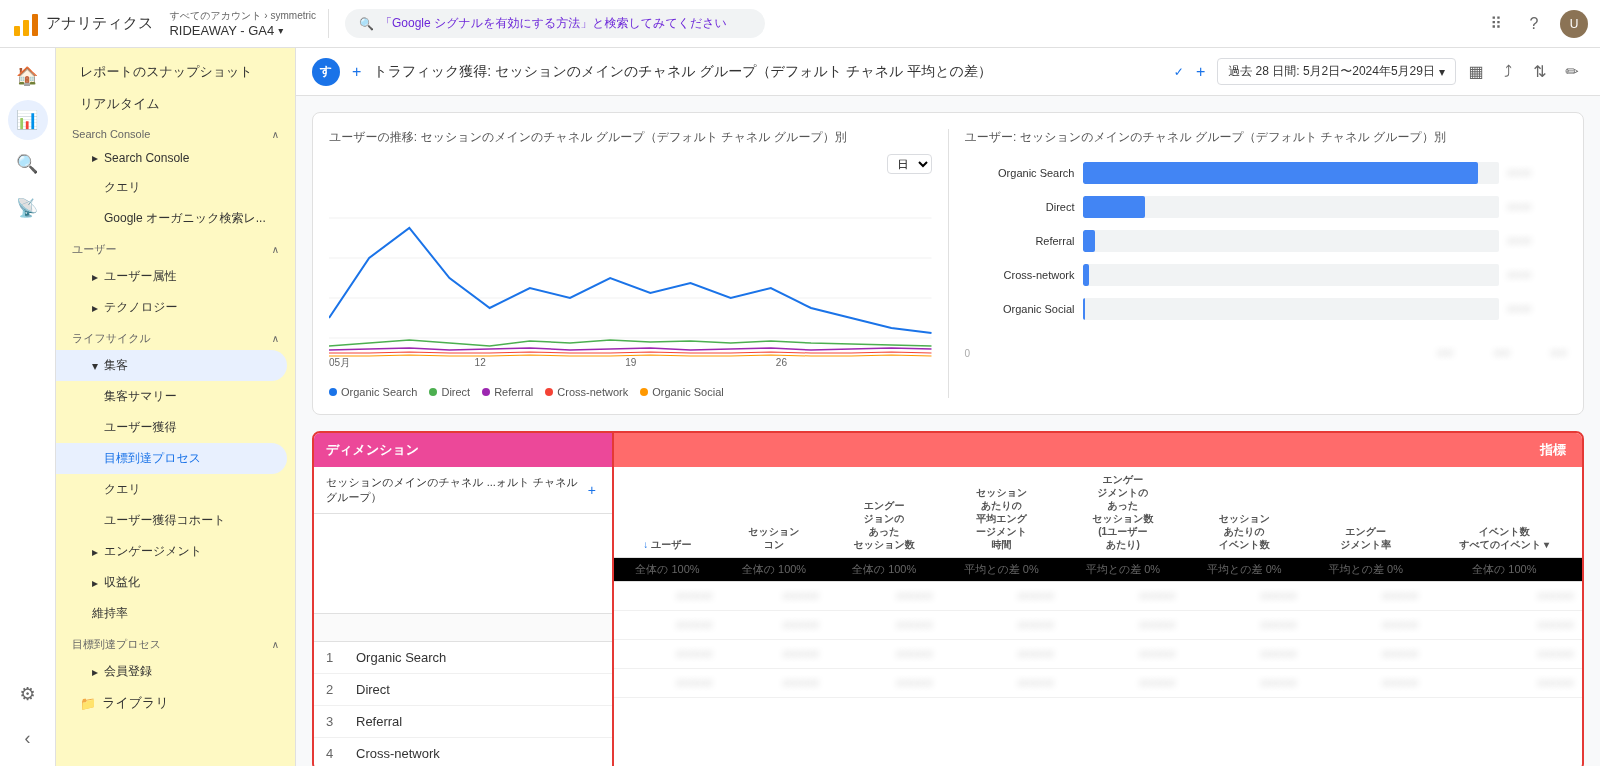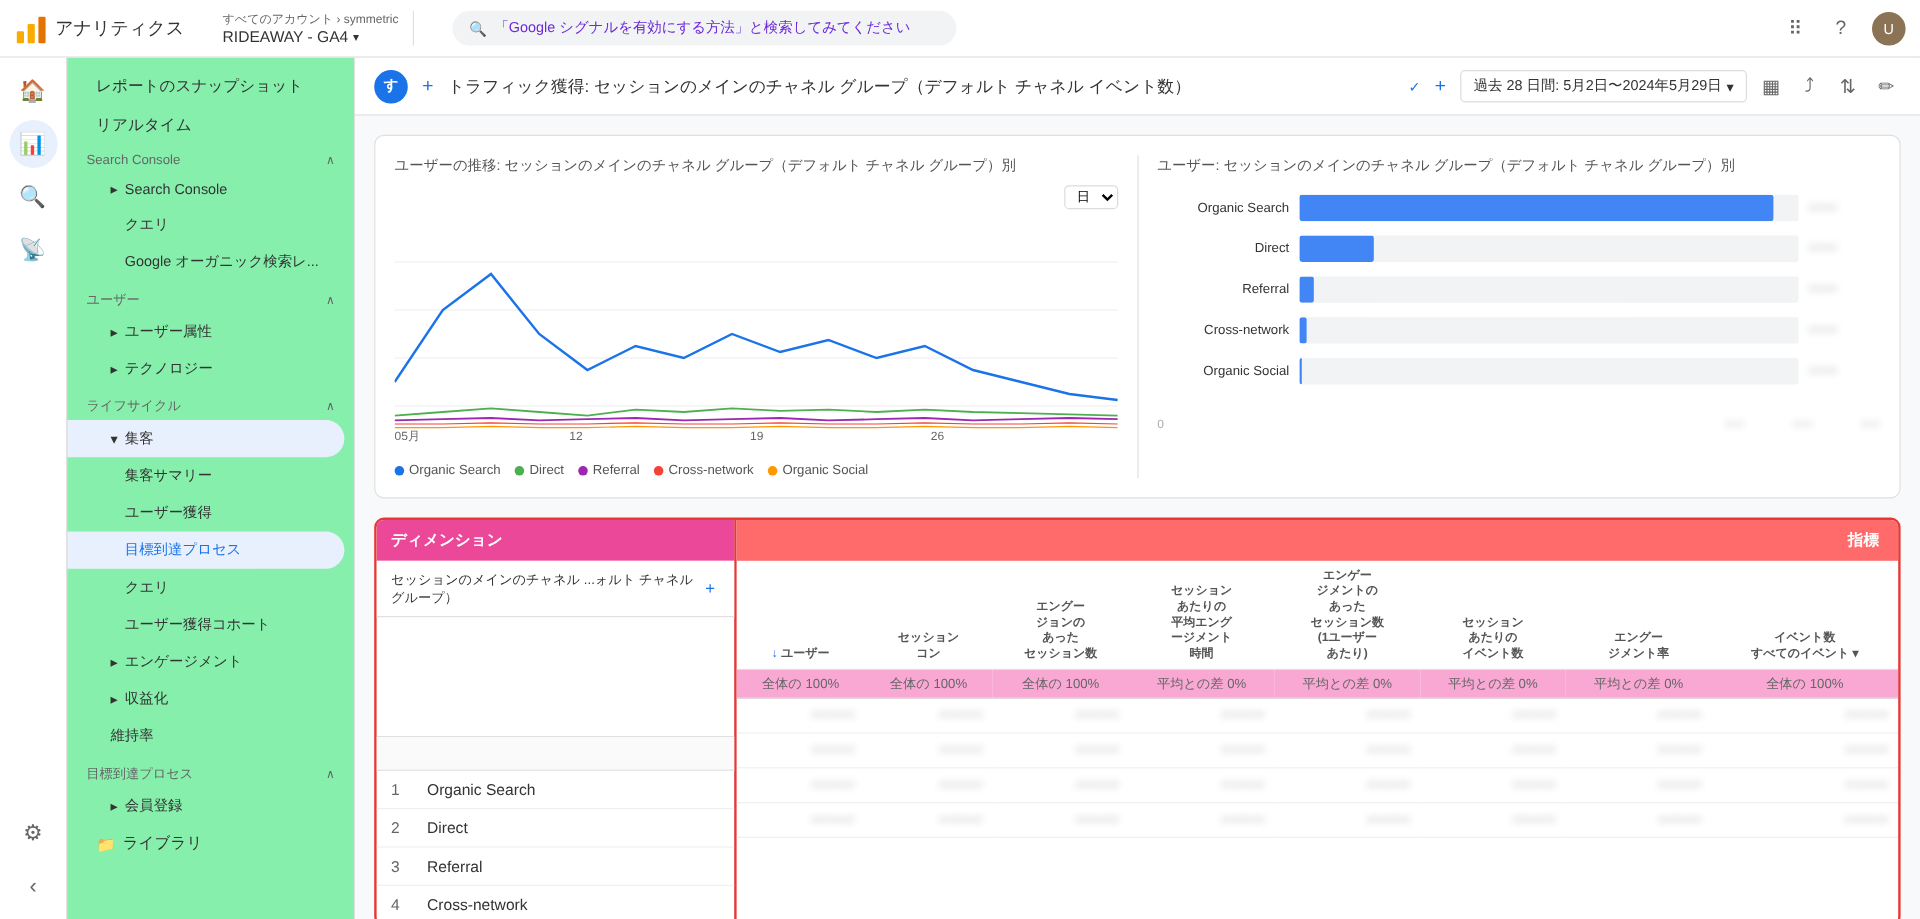--- a/index.html
+++ b/index.html
@@ -1,38 +1,38 @@
 <!DOCTYPE html>
 <html><head>
   <meta charset="utf-8">
   <style>
     * { box-sizing: border-box; margin: 0; padding: 0; }
     body { font-family: 'Segoe UI', Arial, sans-serif; font-size: 12px; background: #f8f9fa; color: #333; display: flex; flex-direction: column; height: 766px; overflow: hidden; }
 
     
-    .topbar { height: 48px; background: #fff; display: flex; align-items: center; padding: 0 12px; border-bottom: 1px solid #e0e0e0; flex-shrink: 0; gap: 24px; }
+    .topbar { height: 48px; background: #fff; display: flex; align-items: center; padding: 0 12px; border-bottom: 1px solid #e0e0e0; flex-shrink: 0; gap: 8px; }
     .logo { display: flex; align-items: center; gap: 6px; font-size: 15px; font-weight: 500; color: #333; margin-right: 8px; }
     .logo-icon { width: 28px; height: 28px; }
     .account-info { font-size: 11px; color: #666; border-right: 1px solid #e0e0e0; padding-right: 12px; margin-right: 8px; }
     .account-info .account-name { font-size: 13px; font-weight: 500; color: #333; display: flex; align-items: center; gap: 4px; }
     .search-bar { flex: 1; max-width: 420px; background: #f1f3f4; border-radius: 20px; padding: 6px 14px; font-size: 12px; color: #666; display: flex; align-items: center; gap: 6px; }
     .topbar-right { margin-left: auto; display: flex; align-items: center; gap: 14px; }
     .topbar-icon { width: 24px; height: 24px; display: flex; align-items: center; justify-content: center; color: #666; font-size: 16px; cursor: pointer; }
     .avatar { width: 28px; height: 28px; border-radius: 50%; background: #8B7355; display: flex; align-items: center; justify-content: center; color: #fff; font-size: 12px; }
 
     
     .main { display: flex; flex: 1; overflow: hidden; }
 
     
     .nav-icons { width: 56px; background: #fff; border-right: 1px solid #e0e0e0; display: flex; flex-direction: column; align-items: center; padding-top: 8px; gap: 4px; flex-shrink: 0; }
     .nav-icon-btn { width: 40px; height: 40px; border-radius: 50%; display: flex; align-items: center; justify-content: center; cursor: pointer; color: #666; font-size: 18px; }
     .nav-icon-btn.active { background: #e8f0fe; color: #1a73e8; }
 
     
-    .sidebar { width: 240px; background: #86efac; border-right: 1px solid #e0e0e0; overflow-y: auto; flex-shrink: 0; padding: 8px 0; }
+    .sidebar { width: 240px; background: #fef9c3; border-right: 1px solid #e0e0e0; overflow-y: auto; flex-shrink: 0; padding: 8px 0; }
     .sidebar-item { padding: 7px 16px 7px 24px; cursor: pointer; font-size: 13px; color: #333; display: flex; align-items: center; gap: 6px; border-radius: 0 20px 20px 0; margin-right: 8px; }
     .sidebar-item.active { background: #e8f0fe; color: #1a73e8; font-weight: 500; }
     .sidebar-item.sub { padding-left: 36px; font-size: 12px; }
     .sidebar-item.sub2 { padding-left: 48px; font-size: 12px; }
     .sidebar-group-title { padding: 8px 16px 4px; font-size: 11px; color: #666; display: flex; align-items: center; justify-content: space-between; cursor: pointer; border-top: none; }
     .expand-icon { font-size: 10px; }
 
     
     .content { flex: 1; overflow-y: auto; background: #f8f9fa; }
 
@@ -178,21 +178,21 @@
     <div class="sidebar-item">
       <span>📁</span> ライブラリ
     </div>
   </div>
 
   <div class="content">
 
     <div class="subheader">
       <div class="subheader-avatar">す</div>
       <button class="add-btn">+</button>
-      <div class="subheader-title">トラフィック獲得: セッションのメインのチャネル グループ（デフォルト チャネル イベント数）</div>
+      <div class="subheader-title">トラフィック獲得: セッションのメインのチャネル グループ（デフォルト チャネル 平均との差）</div>
       <div class="subheader-right">
         <span style="color:#1a73e8;">✓</span>
         <button class="add-btn">+</button>
         <div class="date-range">
           <span>過去 28 日間: 5月2日〜2024年5月29日</span>
           <span>▾</span>
         </div>
         <div class="topbar-icon">▦</div>
         <div class="topbar-icon">⤴</div>
         <div class="topbar-icon">⇅</div>
@@ -350,21 +350,21 @@
                   <span style="color:#1a73e8;">↓</span> ユーザー
                 </th>
                 <th style="cursor:pointer;">セッション<br>コン</th>
                 <th style="cursor:pointer;">エングー<br>ジョンの<br>あった<br>セッション数</th>
                 <th style="cursor:pointer;">セッション<br>あたりの<br>平均エング<br>ージメント<br>時間</th>
                 <th style="cursor:pointer;">エンゲー<br>ジメントの<br>あった<br>セッション数<br>(1ユーザー<br>あたり)</th>
                 <th style="cursor:pointer;">セッション<br>あたりの<br>イベント数</th>
                 <th style="cursor:pointer;">エングー<br>ジメント率</th>
                 <th style="cursor:pointer;">イベント数<br>すべてのイベント ▾</th>
               </tr>
-              <tr style="background:#f9a8d4;font-size:10px;">
+              <tr style="background:#000000;font-size:10px;">
                 <td style="text-align:center;color:#666;padding:4px;border-bottom:1px solid #e0e0e0;">全体の 100%</td>
                 <td style="text-align:center;color:#666;padding:4px;border-bottom:1px solid #e0e0e0;">全体の 100%</td>
                 <td style="text-align:center;color:#666;padding:4px;border-bottom:1px solid #e0e0e0;">全体の 100%</td>
                 <td style="text-align:center;color:#666;padding:4px;border-bottom:1px solid #e0e0e0;">平均との差 0%</td>
                 <td style="text-align:center;color:#666;padding:4px;border-bottom:1px solid #e0e0e0;">平均との差 0%</td>
                 <td style="text-align:center;color:#666;padding:4px;border-bottom:1px solid #e0e0e0;">平均との差 0%</td>
                 <td style="text-align:center;color:#666;padding:4px;border-bottom:1px solid #e0e0e0;">平均との差 0%</td>
                 <td style="text-align:center;color:#666;padding:4px;border-bottom:1px solid #e0e0e0;">全体の 100%</td>
               </tr>
             </thead>

